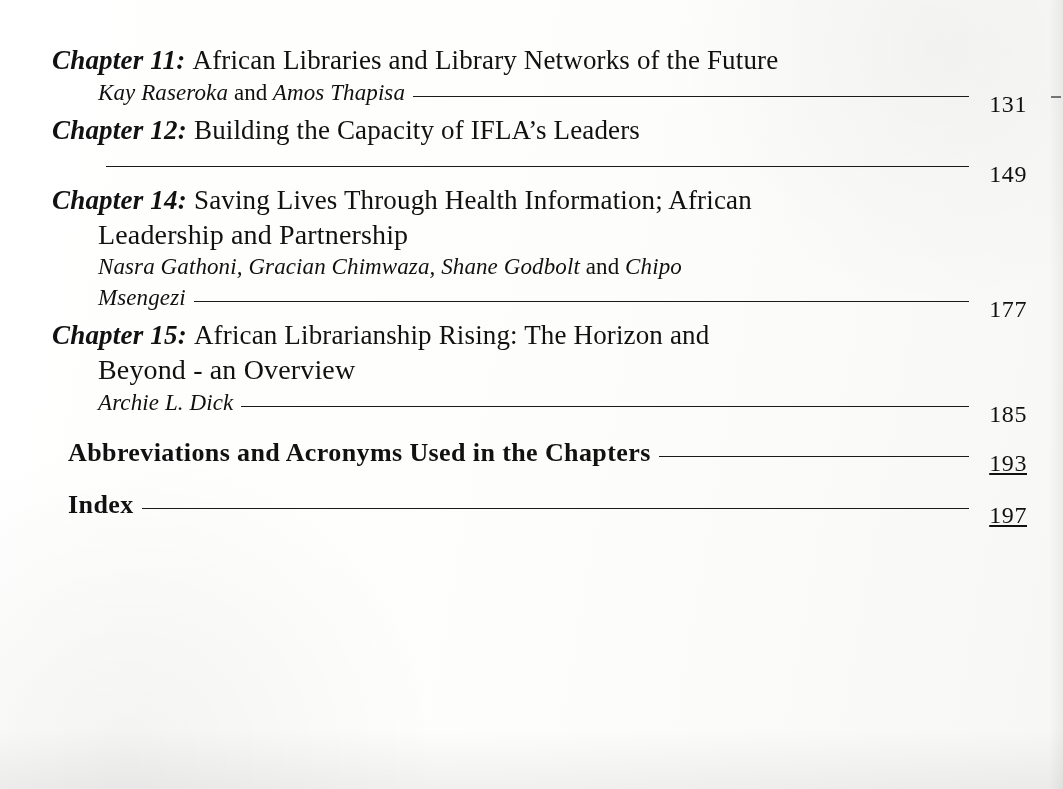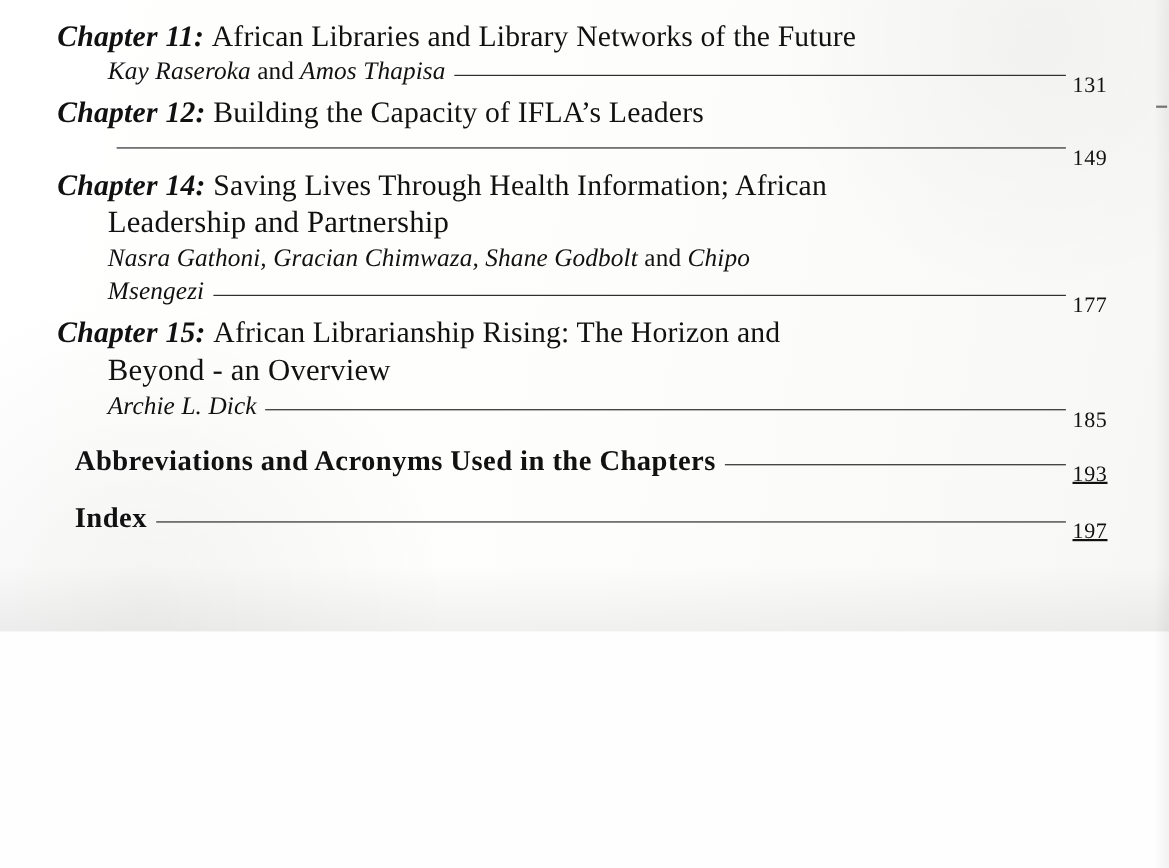--- a/index.html
+++ b/index.html
@@ -10,23 +10,23 @@
     width: 1063px;
     height: 789px;
     background: #fefefe;
     font-family: "Liberation Serif", serif;
     color: #111;
     overflow: hidden;
   }
   .page {
     position: relative;
     width: 1063px;
-    height: 574px;
+    height: 789px;
     box-sizing: border-box;
-    padding: 16px 36px 0 52px;
+    padding: 43px 36px 0 52px;
     background:
       radial-gradient(circle at 12% 96%, rgba(0,0,0,0.045) 0%, rgba(0,0,0,0) 26%),
       radial-gradient(circle at 88% 6%, rgba(0,0,0,0.03) 0%, rgba(0,0,0,0) 22%),
       linear-gradient(100deg, #ffffff 0%, #fdfdfb 55%, #f7f7f5 100%);
   }
   .toc {
     position: relative;
   }
   .entry {
     margin: 0 0 7px 0;
@@ -76,23 +76,24 @@
   }
   .leader {
     flex: 1 1 auto;
     min-width: 24px;
     border-bottom: 1.6px solid #1a1a1a;
     transform: translateY(-3px);
     margin: 0 6px 0 8px;
     height: 1px;
   }
   .page-num {
-    font-size: 20px;
+    font-size: 24px;
     letter-spacing: 0.6px;
     min-width: 52px;
+    text-align: right;
     transform: translateY(12px);
   }
   
   .authors-wrap {
     padding-left: 46px;
     font-size: 23px;
     font-style: italic;
     line-height: 1.3;
     letter-spacing: 0.1px;
   }

